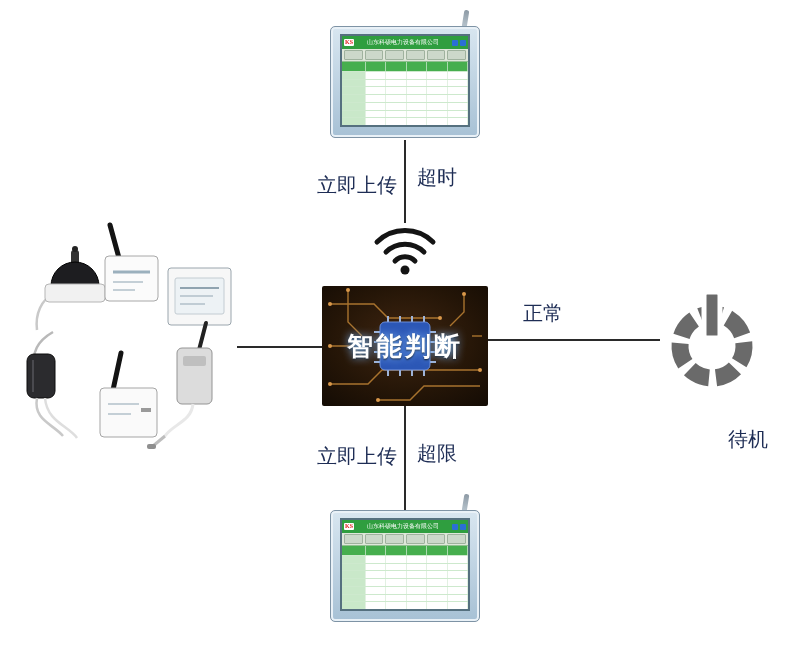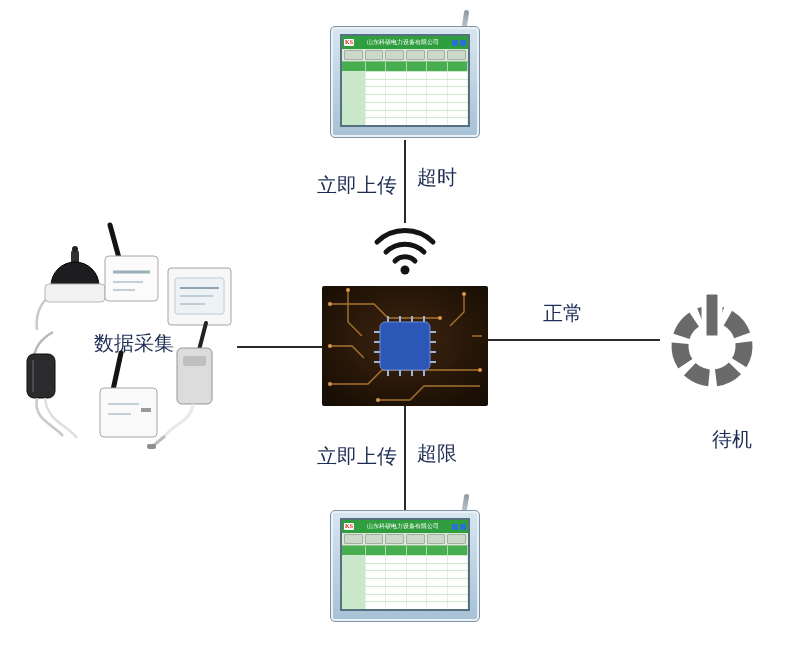--- a/index.html
+++ b/index.html
@@ -183,32 +183,32 @@
       <g>
         <g stroke="#9fb4d8" stroke-width="2">
           <path d="M52 46 h6 M52 56 h6 M52 66 h6 M52 76 h6"></path>
           <path d="M108 46 h6 M108 56 h6 M108 66 h6 M108 76 h6"></path>
           <path d="M66 30 v6 M78 30 v6 M90 30 v6 M102 30 v6"></path>
           <path d="M66 84 v6 M78 84 v6 M90 84 v6 M102 84 v6"></path>
         </g>
         <rect x="58" y="36" width="50" height="48" rx="5" fill="#2c5cc5" opacity="0.92" stroke="#6f96e8"></rect>
       </g>
     </svg>
+    <div class="judge-text">智能判断</div>
   </div>
 
   <div class="line" style="left:404px;top:406px;width:2px;height:104px;"></div>
   <div class="lbl r" style="left:315px;top:443px;width:82px;">立即上传</div>
   <div class="lbl" style="left:417px;top:440px;">超限</div>
 
   <div class="line" style="left:237px;top:346px;width:85px;height:2px;"></div>
-  <div class="lbl" style="left:94px;top:330px;">数据采集</div>
 
   <div class="line" style="left:488px;top:339px;width:172px;height:2px;"></div>
-  <div class="lbl" style="left:543px;top:300px;">正常</div>
-  <div class="lbl" style="left:712px;top:426px;">待机</div>
+  <div class="lbl" style="left:523px;top:300px;">正常</div>
+  <div class="lbl" style="left:728px;top:426px;">待机</div>
 
   <svg class="power" width="104" height="104" viewBox="0 0 104 104">
     <circle cx="52" cy="58" r="32" fill="none" stroke="#6a6a6a" stroke-width="17" stroke-dasharray="21.5 7" transform="rotate(-58 52 58)"></circle>
     <rect x="44" y="4" width="16" height="46" rx="3" fill="#6a6a6a" stroke="#fff" stroke-width="5"></rect>
   </svg>
 
   <svg class="sensors" width="230" height="240" viewBox="0 0 230 240">
 
     <g>
       <path d="M38 110 C 24 118, 16 130, 20 146" stroke="#b9b9b9" stroke-width="2.5" fill="none"></path>

